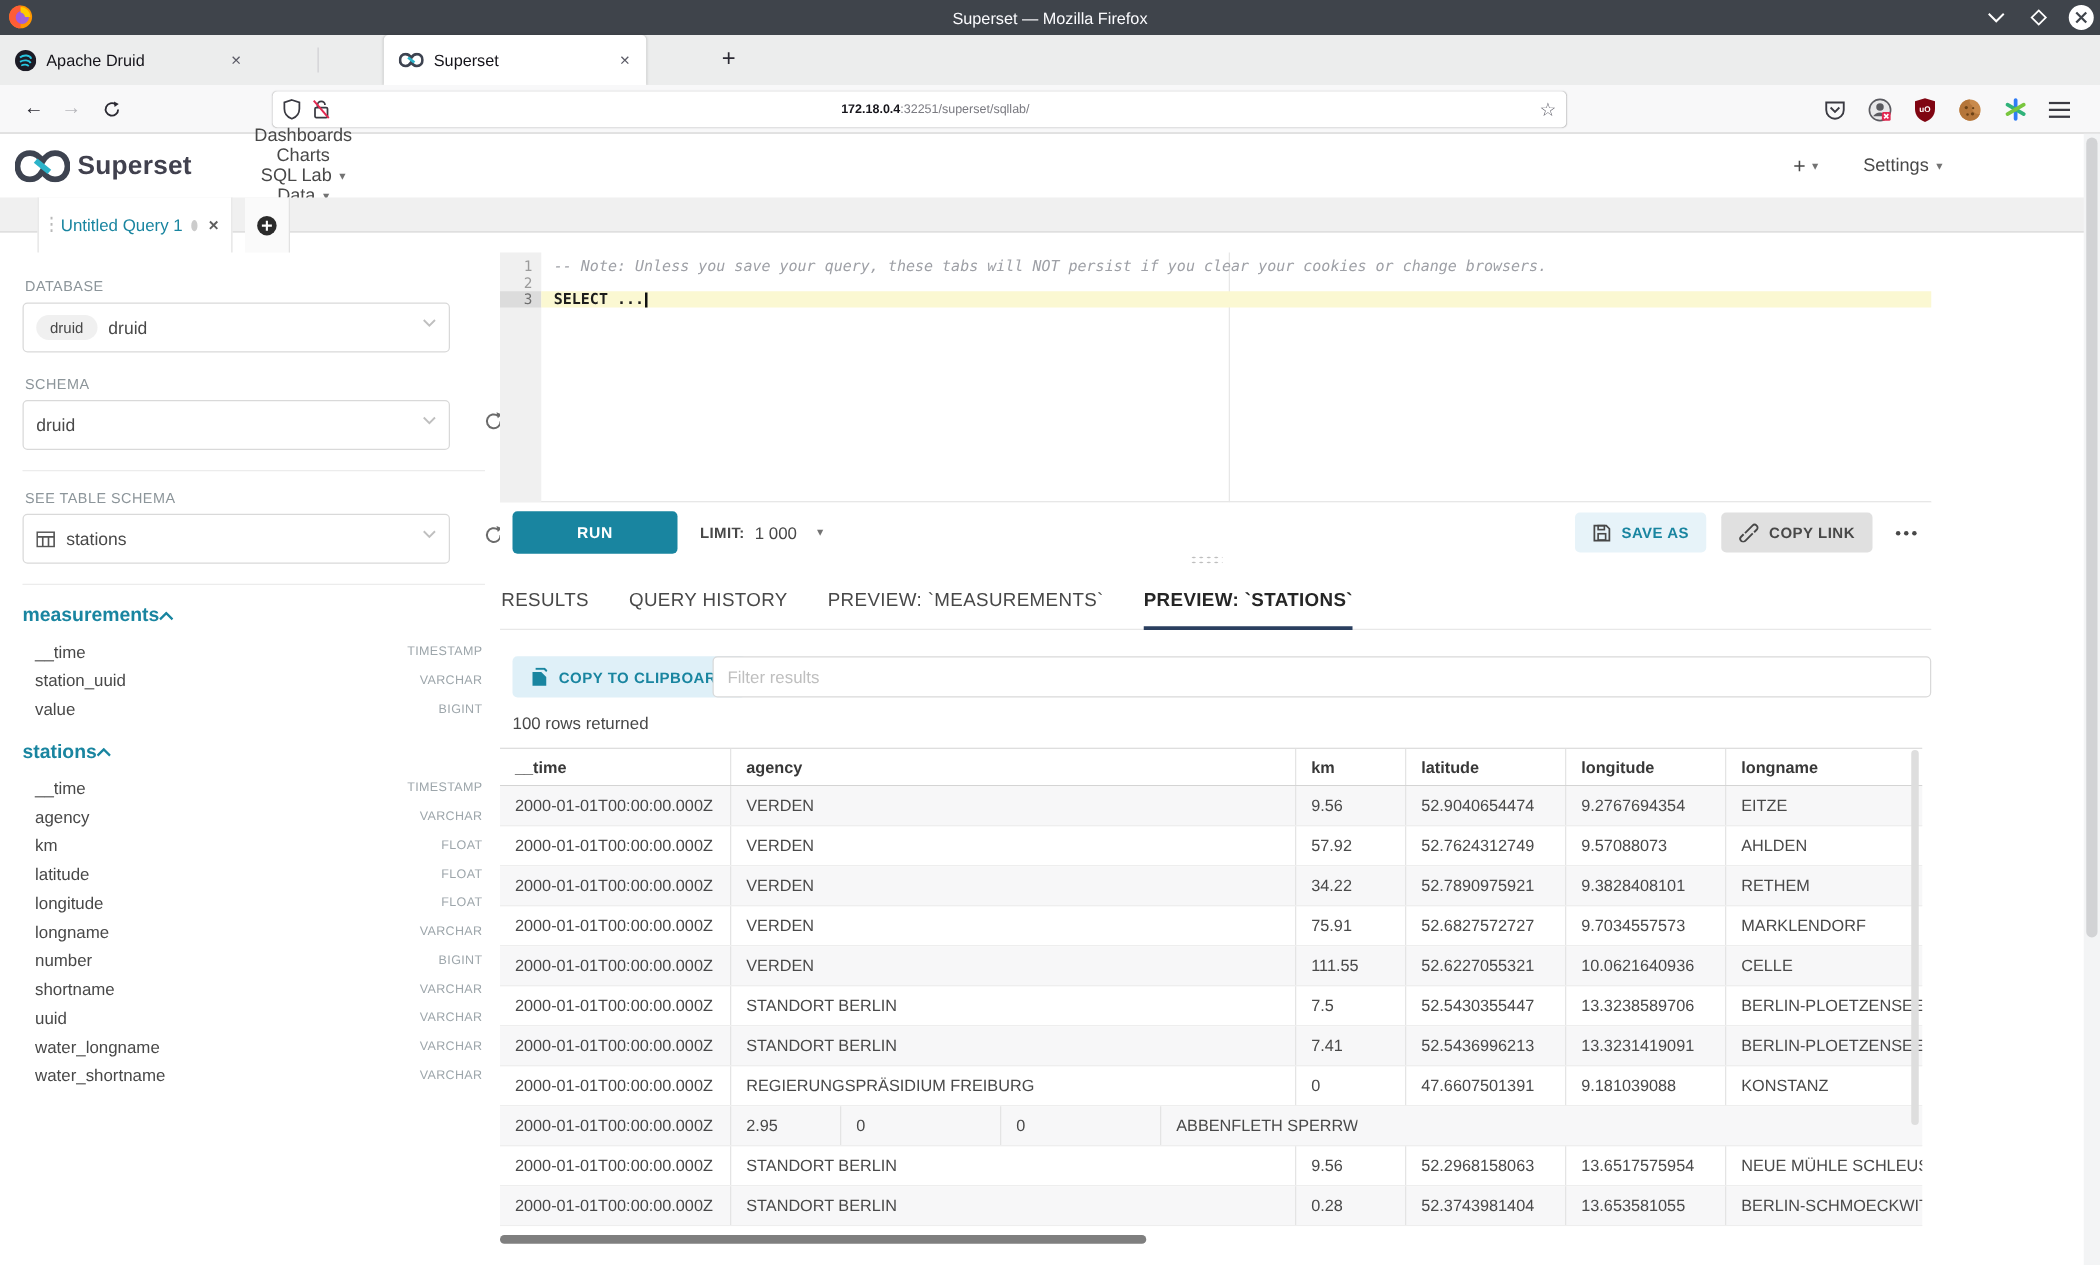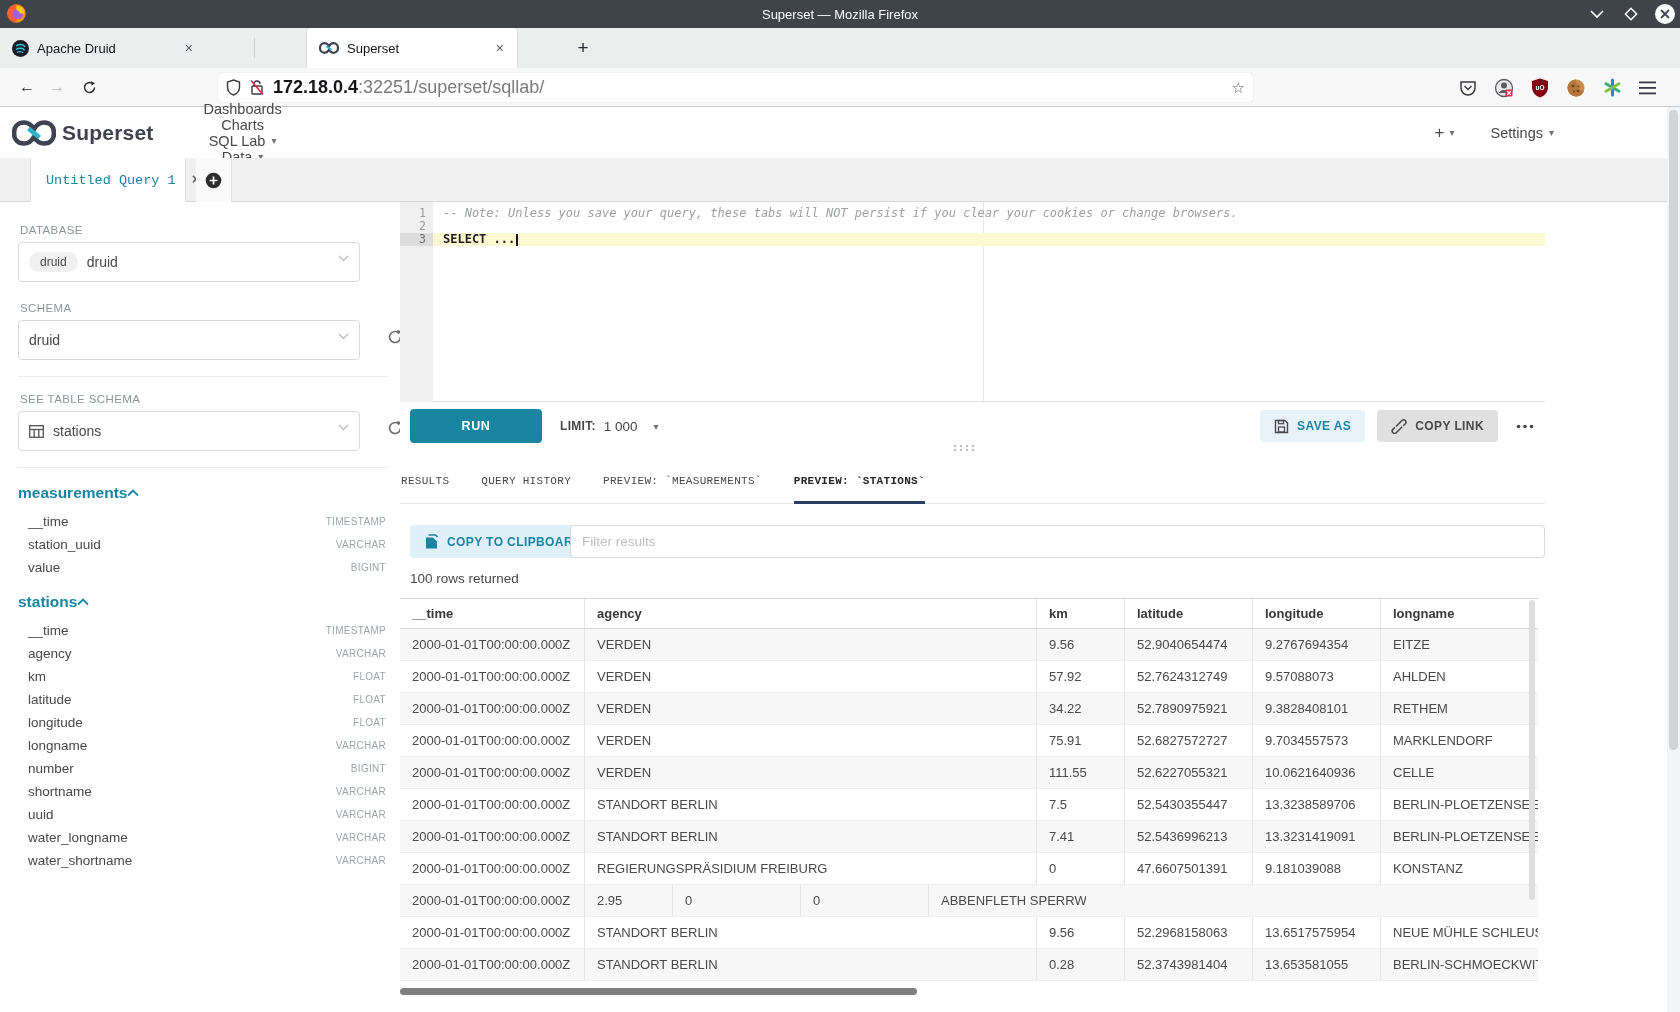--- a/index.html
+++ b/index.html
@@ -22,38 +22,38 @@
   .btab .lbl { flex:1; white-space:nowrap; overflow:hidden; }
   .tclose { color:#5b5b66; font-size:14px; padding:0 3px; }
   .newtab { width:36px; display:flex; align-items:center; justify-content:center; font-size:19px; color:#2b2a33; }
   .tabsep { width:1px; height:20px; background:#cfcfd4; align-self:center; }
 
   
   .urlrow { position:absolute; left:0; top:68px; width:1680px; height:39px; background:#f8f8f9; border-bottom:1px solid #ccc; display:flex; align-items:center; }
   .navbtn { width:30px; text-align:center; font-size:16px; color:#2b2a33; }
   .navbtn.disabled { color:#b7b7bc; }
   .urlbox { position:absolute; left:218px; top:5px; width:1035px; height:29px; background:#fff; border-radius:4px; box-shadow:0 0 1px rgba(0,0,0,.25); display:flex; align-items:center; padding:0 8px; gap:8px; }
-  .urltext { font-size:18px; color:#15141a; flex:1; }
+  .urltext { font-size:10px; color:#15141a; flex:1;text-align:center; }
   .urltext .rest { color:#7a7a81; }
   .star { color:#5b5b66; font-size:15px; }
   .ticons { position:absolute; right:24px; top:0; height:39px; display:flex; align-items:center; gap:17px; }
 
   
   .sheader { position:absolute; left:0; top:107px; width:1680px; height:51px; background:#fff; display:flex; align-items:center; }
   .slogo { margin-left:12px; }
   .brand { font-size:21px; font-weight:bold; color:#41414e; margin-left:6px; letter-spacing:.2px; }
   .snav { display:flex; align-items:center; margin-left:24px; gap:0;flex-direction:column; }
   .snav .item { font-size:14.5px; color:#484848; padding:0 26px; display:flex; align-items:center; gap:6px; }
   .caret { font-size:10px; color:#737373; }
   .sright { position:absolute; right:126px; display:flex; align-items:center; gap:36px; }
   .plusdd { font-size:17px; color:#484848; display:flex; align-items:center; gap:5px; }
   .settings { font-size:14.5px; color:#484848; display:flex; align-items:center; gap:6px; }
 
   
-  .qtabs { position:absolute; left:0; top:158px; width:1680px; height:44px; background:#f0f0f0; border-bottom:1px solid #d9d9d9;font-family:Liberation Mono, monospace; }
+  .qtabs { position:absolute; left:0; top:158px; width:1680px; height:28px; background:#f0f0f0; border-bottom:1px solid #d9d9d9; }
   .qtab { position:absolute; left:30px; top:0; width:156px; height:44px; background:#fff; border-left:1px solid #e2e2e2; border-right:1px solid #e2e2e2; display:flex; align-items:center; padding:0 10px 0 8px; gap:7px; }
   .dragdots { width:5px; height:16px; background-image:radial-gradient(#b9b9b9 1.1px, transparent 1.3px); background-size:5px 5px; }
   .qtab .qlbl { color:#1985a0; font-size:13.5px; white-space:nowrap; }
   .qdot { width:9px; height:9px; border-radius:50%; background:#cccccc; }
   .qclose { color:#5f5f5f; font-size:14px; font-weight:bold; margin-left:2px; }
   .qadd { position:absolute; left:196px; top:0; width:36px; height:44px; background:#fafafa; border-right:1px solid #e2e2e2; display:flex; align-items:center; justify-content:center; }
 
   
   .sidebar { position:absolute; left:18px; top:202px; width:370px; }
   .slabel { font-size:11.5px; color:#8c959a; letter-spacing:.4px; margin:0 0 6px 2px; }
@@ -90,21 +90,21 @@
   .limitval { font-size:13.5px; color:#484848; }
   .limitcaret { margin-left:8px; }
   .rightbtns { position:absolute; right:5px; top:8px; display:flex; align-items:center; gap:12px; }
   .saveas { height:32px; background:#e7f3f9; border:none; border-radius:4px; color:#1985a0; font-weight:bold; font-size:12px; letter-spacing:.4px; display:flex; align-items:center; gap:8px; padding:0 14px; font-family:inherit; }
   .copylink { height:32px; background:#e0e0e0; border:none; border-radius:4px; color:#484848; font-weight:bold; font-size:12px; letter-spacing:.4px; display:flex; align-items:center; gap:8px; padding:0 14px; font-family:inherit; }
   .morebtn { background:none; border:none; padding:0 6px; height:32px; }
   .rhandle { position:absolute; left:552px; top:42px; width:26px; height:7px; background-image:radial-gradient(#bdbdbd 1.1px, transparent 1.3px); background-size:6px 4px; }
 
   
   .stabs { position:absolute; left:400px; top:458px; width:1145px; height:46px; border-bottom:1px solid #e8e8e8; display:flex; align-items:center; gap:32px; padding-left:1px; }
-  .stab { font-size:11px; color:#484848; letter-spacing:.3px; height:46px; display:flex; align-items:center; position:relative;font-family:Liberation Mono, monospace; }
+  .stab { font-size:15px; color:#484848; letter-spacing:.3px; height:46px; display:flex; align-items:center; position:relative; }
   .stab.active { font-weight:bold; color:#262626; }
   .stab.active::after { content:""; position:absolute; left:0; right:0; bottom:0; height:3px; background:#2a3f5f; }
 
   .copyrow { position:absolute; left:400px; top:525px; width:1145px; height:34px; }
   .copyclip { position:absolute; left:10px; top:0; height:33px; background:#dff0f8; border:none; border-radius:4px; color:#1985a0; font-weight:bold; font-size:12px; letter-spacing:.4px; display:flex; align-items:center; gap:9px; padding:0 15px; font-family:inherit; }
   .filter { position:absolute; left:170px; top:0; width:975px; height:33px; border:1px solid #d9d9d9; border-radius:4px; font-size:13.5px; padding:0 11px; color:#484848; font-family:inherit; }
   .filter::placeholder { color:#bfbfbf; }
   .rowsret { position:absolute; left:410px; top:571px; font-size:13.5px; color:#484848; }
 
   

